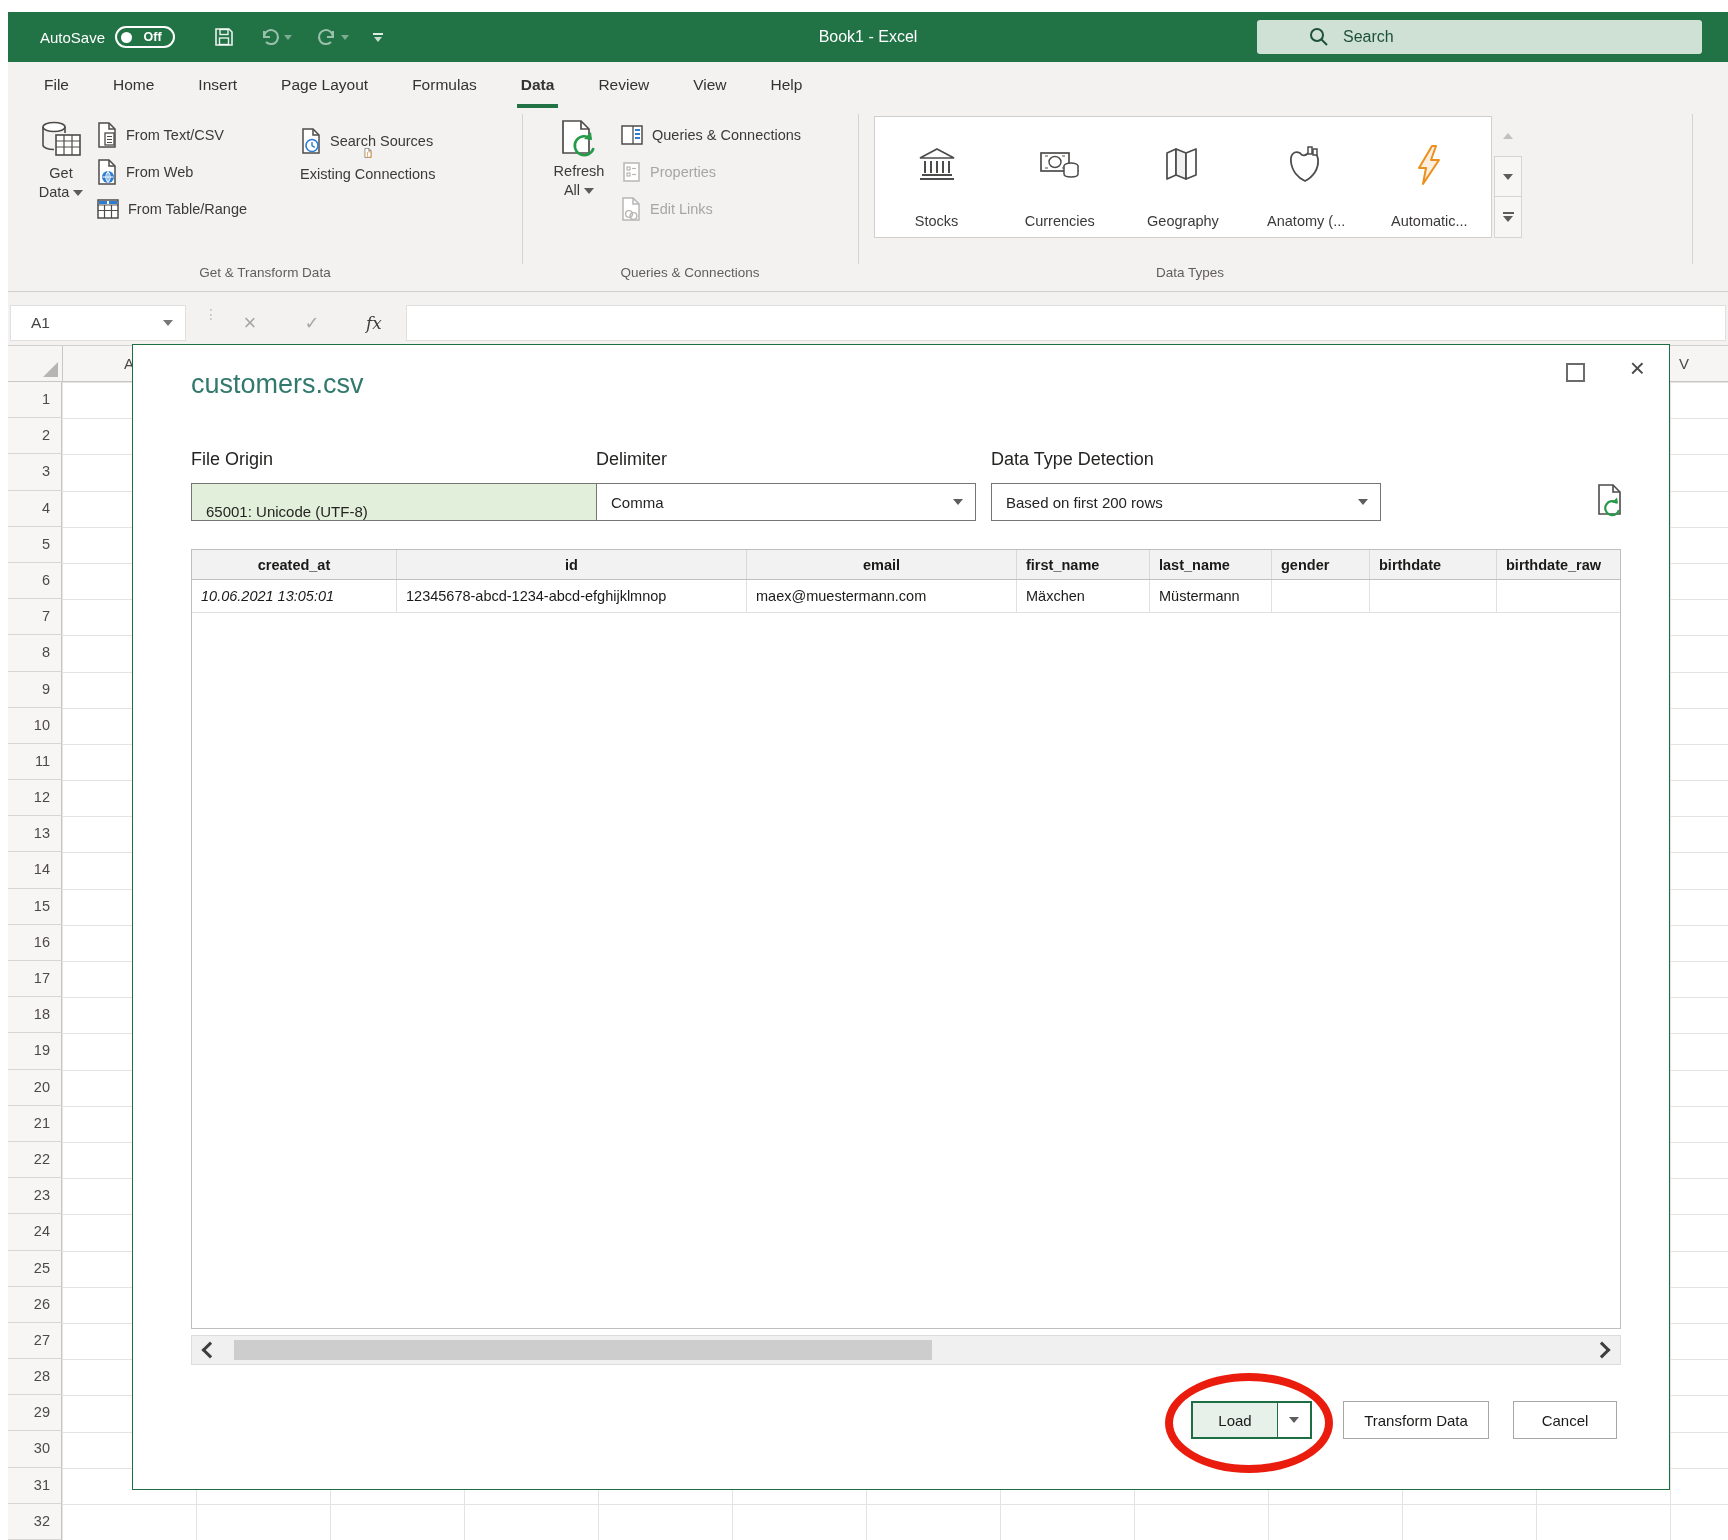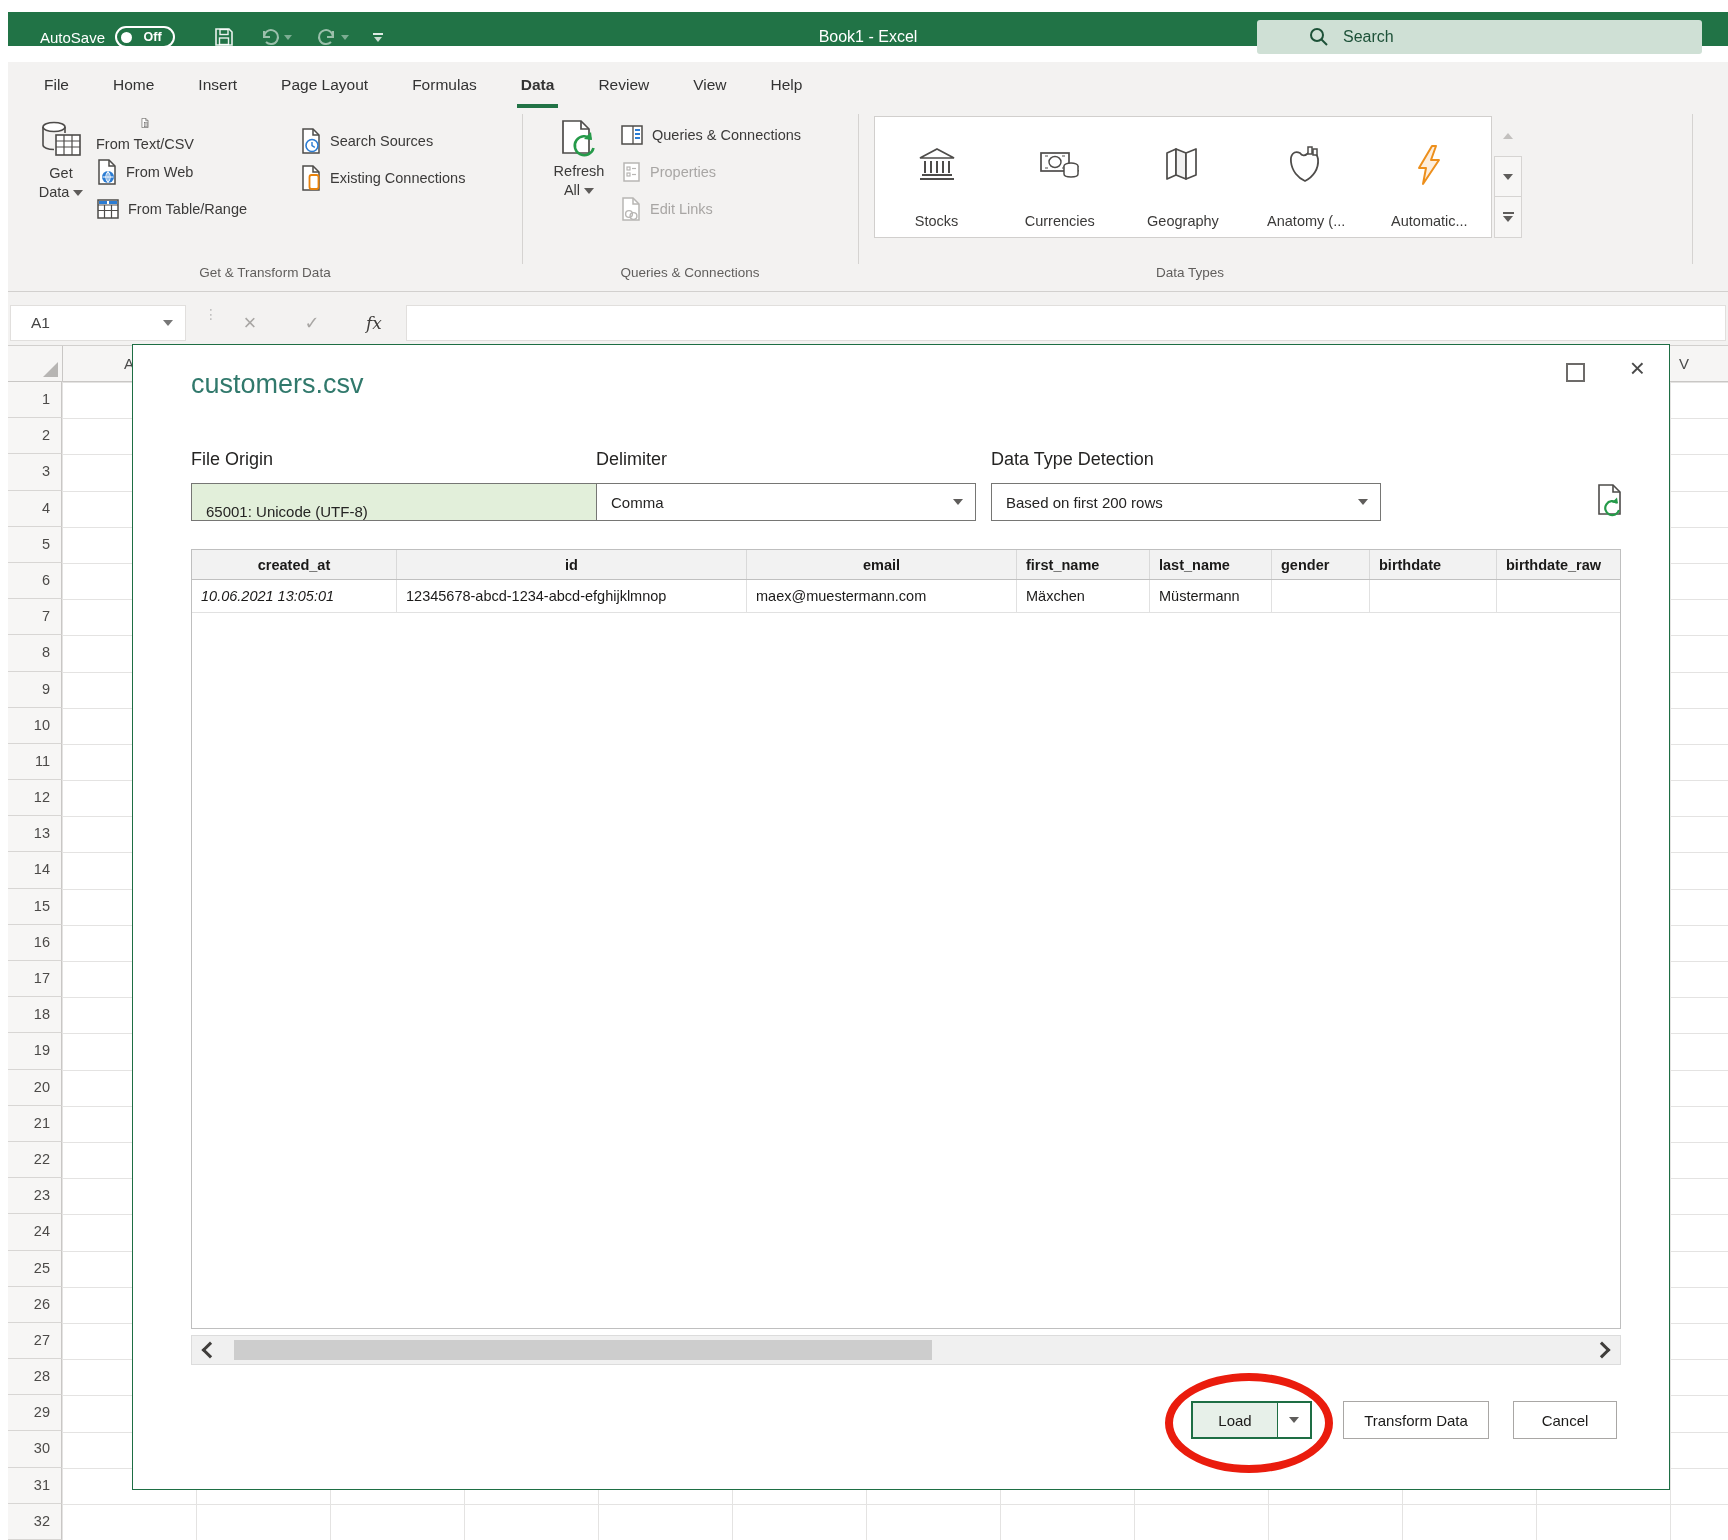--- a/index.html
+++ b/index.html
@@ -1,18 +1,18 @@
 <!DOCTYPE html>
 <html><head>
 <meta charset="utf-8">
 <style>
   html,body{margin:0;padding:0;background:#fff;width:1728px;height:1540px;overflow:hidden;
     font-family:"Liberation Sans","DejaVu Sans",sans-serif;-webkit-font-smoothing:antialiased;}
   
-  .titlebar{position:absolute;left:8px;top:12px;width:1720px;height:34px;background:#217346;color:#fff;}
+  .titlebar{position:absolute;left:8px;top:12px;width:1720px;height:50px;background:#217346;color:#fff;}
   .autosave{position:absolute;left:32px;top:0;height:50px;display:flex;align-items:center;gap:10px;font-size:15px;}
   .pill{display:flex;align-items:center;width:60px;height:22px;border:2px solid #fff;border-radius:12px;box-sizing:border-box;}
   .pill .dot{width:11px;height:11px;border-radius:50%;background:#fff;margin-left:4px;}
   .pill .state{flex:1;text-align:center;font-size:12.5px;font-weight:bold;}
   .qat{position:absolute;left:205px;top:0;height:50px;display:flex;align-items:center;gap:24px;}
   .qat .dim{opacity:.55;}
   .tinycaret{width:0;height:0;border-left:4px solid transparent;border-right:4px solid transparent;border-top:5px solid rgba(255,255,255,.75);display:inline-block;margin-left:3px;}
   .wintitle{position:absolute;left:0;right:0;top:0;height:50px;line-height:50px;text-align:center;font-size:16px;}
   .searchbox{position:absolute;right:26px;top:8px;width:445px;height:34px;background:#cfe0d5;border-radius:3px;display:flex;align-items:center;color:#1d5138;font-size:16px;}
   .searchbox svg{margin:0 14px 0 52px;}
@@ -168,21 +168,21 @@
         <rect x="18" y="17" width="24" height="20" fill="#fff" stroke="#4e4c4a" stroke-width="1.6"></rect>
         <path d="M18 23 H42 M18 29 H42 M26 17 V37 M34 17 V37" stroke="#4e4c4a" stroke-width="1.2"></path>
       </svg>
       <span>Get</span>
       <span style="display:flex;align-items:center;gap:4px;">
           <span>Data</span>
           <span class="tri-down" style="border-top-color:#5e5c5a;"></span>
         </span>
     </div>
 
-    <div class="ritem" style="left:88px;top:10px;flex-direction:column;">
+    <div class="ritem" style="left:88px;top:10px;">
       <svg width="22" height="26" viewBox="0 0 22 26">
         <path d="M3 1 h10 l6 6 v18 h-16 z" fill="#fff" stroke="#4e4c4a" stroke-width="1.5"></path>
           <path d="M13 1 v6 h6" fill="none" stroke="#4e4c4a" stroke-width="1.5"></path>
         <rect x="9" y="11" width="9" height="12" fill="#fff" stroke="#4e4c4a" stroke-width="1.3"></rect>
           <path d="M11 14.5 h5 M11 17.5 h5 M11 20.5 h5" stroke="#4e4c4a" stroke-width="1"></path>
       </svg>
       <span>From Text/CSV</span>
     </div>
     <div class="ritem" style="left:88px;top:47px;">
       <svg width="22" height="26" viewBox="0 0 22 26">
@@ -204,21 +204,21 @@
     </div>
     <div class="ritem" style="left:292px;top:16px;">
       <svg width="22" height="26" viewBox="0 0 22 26">
         <path d="M3 1 h10 l6 6 v18 h-16 z" fill="#fff" stroke="#4e4c4a" stroke-width="1.5"></path>
           <path d="M13 1 v6 h6" fill="none" stroke="#4e4c4a" stroke-width="1.5"></path>
         <circle cx="12" cy="17.5" r="6" fill="#fff" stroke="#2b7cd3" stroke-width="1.6"></circle>
           <path d="M12 14 v3.5 l2.8 1.8" stroke="#2b7cd3" stroke-width="1.4" fill="none"></path>
       </svg>
       <span>Search Sources</span>
     </div>
-    <div class="ritem" style="left:292px;top:53px;">
+    <div class="ritem" style="left:292px;top:40px;flex-direction:column;">
       <svg width="22" height="26" viewBox="0 0 22 26">
         <path d="M3 1 h10 l6 6 v18 h-16 z" fill="#fff" stroke="#4e4c4a" stroke-width="1.5"></path>
           <path d="M13 1 v6 h6" fill="none" stroke="#4e4c4a" stroke-width="1.5"></path>
         <rect x="9.5" y="10" width="9" height="14" rx="2" fill="#fff" stroke="#e8820c" stroke-width="1.8"></rect>
       </svg>
       <span>Existing Connections</span>
     </div>
 
     <div class="rsep" style="left:514px;"></div>
 

